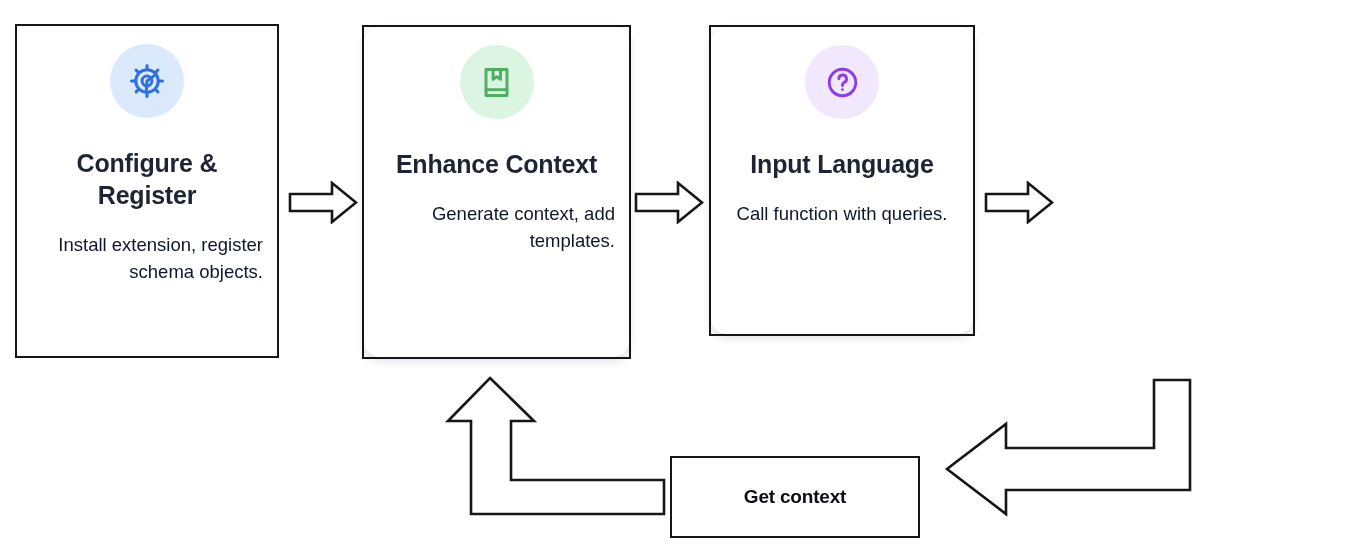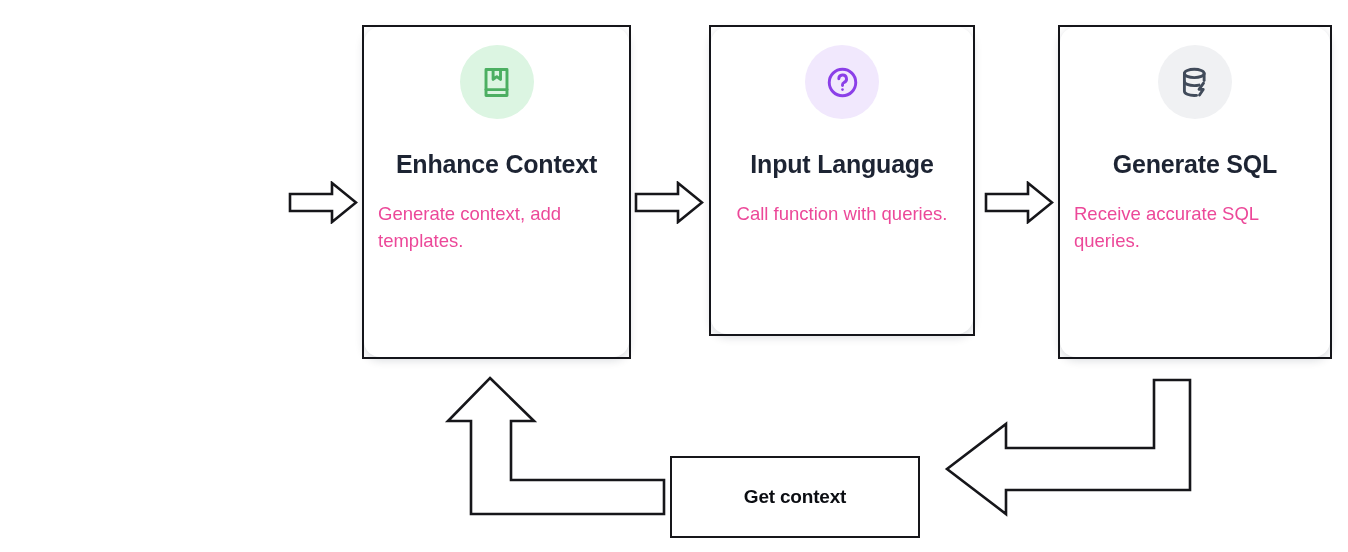--- a/index.html
+++ b/index.html
@@ -59,22 +59,22 @@
     line-height: 1.27;
     color: #1d2433;
     text-align: center;
     letter-spacing: -0.2px;
     padding: 0 8px;
   }
   .step-desc {
     margin-top: 19px;
     font-size: 18.5px;
     line-height: 1.47;
-    color: #ec4899;
-    text-align: left;
+    color: #0f172a;
+    text-align: right;
     padding: 0 14px;
   }
 
   
   .conn {
     position: absolute;
   }
   .conn svg { display: block; }
 
   
@@ -92,20 +92,36 @@
     font-weight: bold;
     color: #0b0d12;
     letter-spacing: -0.2px;
   }
 </style>
 </head>
 <body>
 
 <div id="canvas">
 
+  <div class="step-frame" style="left:15px; top:24px; width:264px; height:334px;">
+    <div class="step-card">
+      <div class="icon-badge" style="background:#dbe9fd;">
+        <span>
+          <svg width="38" height="38" viewBox="0 0 24 24" fill="none" stroke="#2f6fe0" stroke-width="1.9" stroke-linecap="round" stroke-linejoin="round">
+            <circle cx="12" cy="12" r="3.1"></circle>
+            <path d="M12 2.2v2.3M12 19.5v2.3M21.8 12h-2.3M4.5 12H2.2M18.9 5.1l-1.6 1.6M6.7 17.3l-1.6 1.6M18.9 18.9l-1.6-1.6M6.7 6.7L5.1 5.1"></path>
+            <circle cx="12" cy="12" r="7.1"></circle>
+            <path d="M12 12l4.6-3.4M12 12l-0.4 5.6"></path>
+          </svg>
+        </span>
+      </div>
+      <div class="step-title">Configure &amp; Register</div>
+      <div class="step-desc">Install extension, register schema objects.</div>
+    </div>
+  </div>
 
   <div class="conn" style="left:288px; top:181px;">
     <svg width="70" height="43" viewBox="0 0 70 43">
       <path d="M2 13 L44 13 L44 2 L68 21.5 L44 41 L44 30 L2 30 Z" fill="#ffffff" stroke="#16161a" stroke-width="2.6" stroke-linejoin="miter"></path>
     </svg>
   </div>
 
   <div class="step-frame" style="left:362px; top:25px; width:269px; height:334px;">
     <div class="step-card elevated">
       <div class="icon-badge" style="background:#dcf5e2;">
@@ -143,37 +159,20 @@
       <div class="step-desc">Call function with queries.</div>
     </div>
   </div>
 
   <div class="conn" style="left:984px; top:181px;">
     <svg width="70" height="43" viewBox="0 0 70 43">
       <path d="M2 13 L44 13 L44 2 L68 21.5 L44 41 L44 30 L2 30 Z" fill="#ffffff" stroke="#16161a" stroke-width="2.6" stroke-linejoin="miter"></path>
     </svg>
   </div>
 
-  <div class="step-frame" style="left:1058px; top:25px; width:274px; height:334px;">
-    <div class="step-card elevated">
-      <div class="icon-badge" style="background:#f0f1f3;">
-        <span>
-          <svg width="37" height="37" viewBox="0 0 24 24" fill="none" stroke="#414b5a" stroke-width="1.85" stroke-linecap="round" stroke-linejoin="round">
-            <ellipse cx="11.2" cy="6.1" rx="6.4" ry="2.7"></ellipse>
-            <path d="M4.8 6.1v11.6c0 1.5 2.9 2.7 6.4 2.7 0.5 0 1 -0.02 1.5 -0.07"></path>
-            <path d="M17.6 6.1v4.6"></path>
-            <path d="M4.8 11.3c0 1.5 2.9 2.7 6.4 2.7 1.1 0 2.2 -0.12 3.1 -0.33"></path>
-            <path d="M17.2 12.4l-2.9 4.1h2.7l-2.4 3.6"></path>
-          </svg>
-        </span>
-      </div>
-      <div class="step-title">Generate SQL</div>
-      <div class="step-desc">Receive accurate SQL queries.</div>
-    </div>
-  </div>
 
   <div class="conn" style="left:944px; top:378px;">
     <svg width="250" height="142" viewBox="0 0 250 142">
       <path d="M210 2 L246 2 L246 112 L62 112 L62 136 L3 91 L62 46 L62 70 L210 70 Z" fill="#ffffff" stroke="#16161a" stroke-width="2.6" stroke-linejoin="miter"></path>
     </svg>
   </div>
 
   <div class="ctx-box" style="left:670px; top:456px; width:250px; height:82px;">
     <span class="ctx-label">Get context</span>
   </div>

